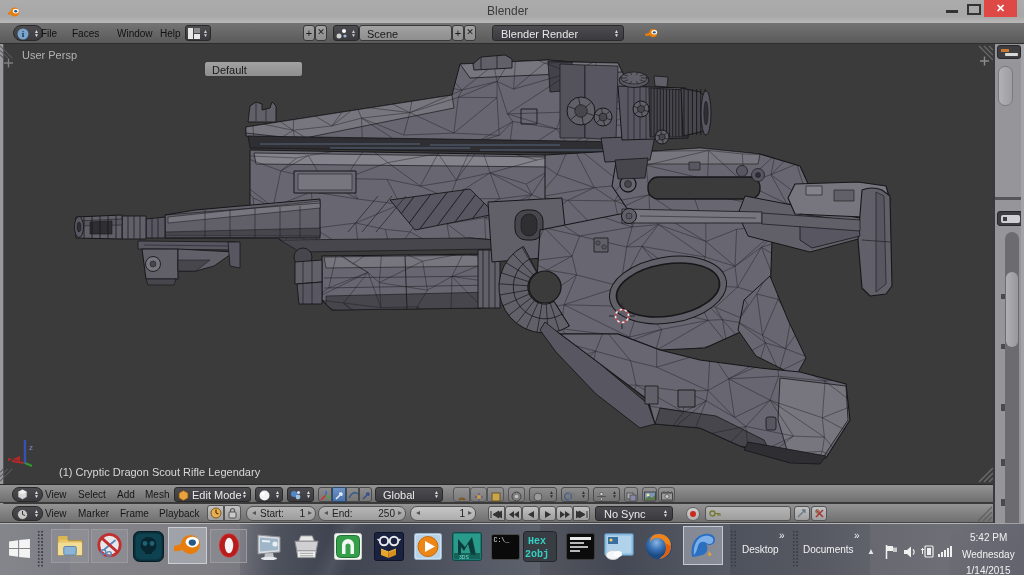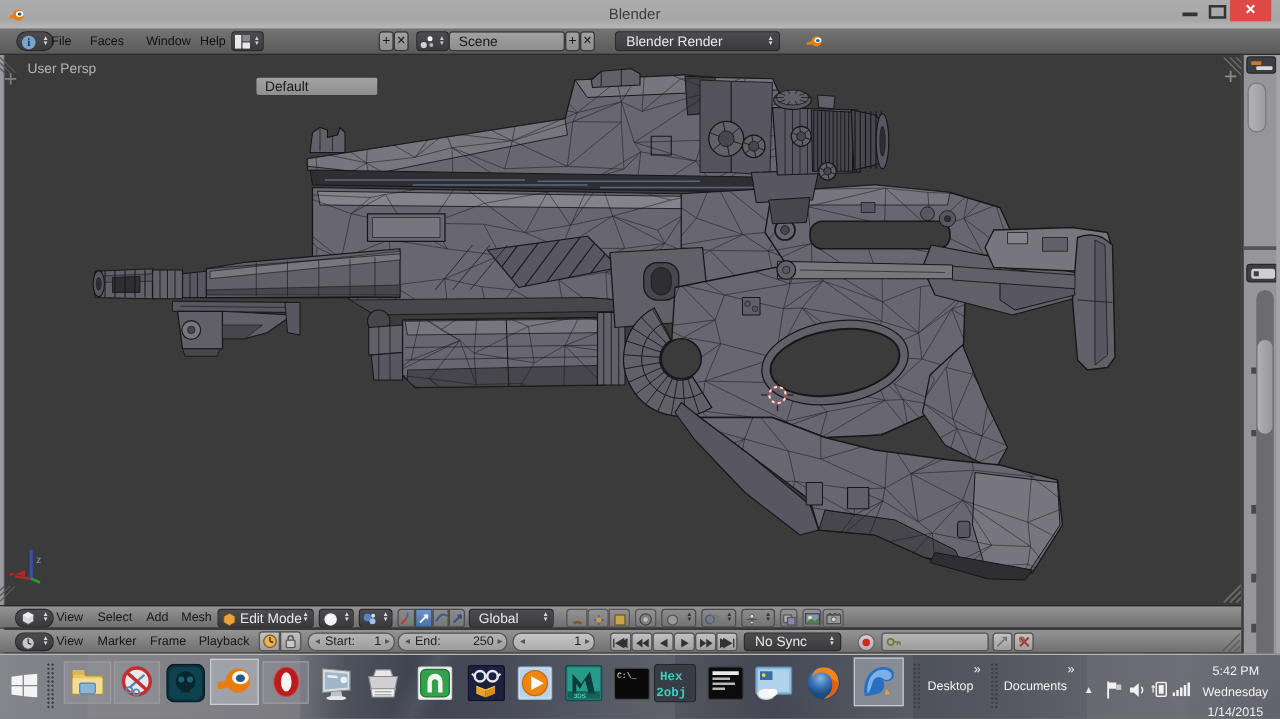--- a/index.html
+++ b/index.html
@@ -1063,20 +1063,21 @@
 <line x1="12" y1="461" x2="24" y2="463" stroke="#b32828" stroke-width="2.2" opacity="1.0"></line>
 <line x1="25" y1="440" x2="25" y2="464" stroke="#3a50b0" stroke-width="2.4" opacity="1.0"></line>
 <line x1="25" y1="463" x2="32" y2="466" stroke="#2e9a2e" stroke-width="2.0" opacity="1.0"></line>
 <text x="29" y="450" font-size="8" fill="#8090c0" font-family="Liberation Sans">z</text>
 </g>
 <path d="M980,61 h9 M984.5,56.5 v9" stroke="#8a8a8a" stroke-width="1.4"></path>
 <path d="M4,63 h9 M8.5,58.5 v9" stroke="#7e7e7e" stroke-width="1.4"></path>
 </g>
     </svg>
   <div class="abs" style="left:22px;top:49px;font-size:11px;color:#b4b4b4;">User Persp</div>
+  <div class="abs" style="left:59px;top:466px;font-size:11px;color:#d8d8d8;">(1) Cryptic Dragon Scout Rifle Legendary</div>
 
   <div class="abs" id="titlebar">
     <svg class="abs" style="left:8px;top:6px;" width="12" height="12" viewBox="0 0 16 16">
       <path d="M1,10 C4,10 6,9 7,7" stroke="#e87d0d" stroke-width="3.4" fill="none" stroke-linecap="round"></path>
       <circle cx="9" cy="8" r="6" fill="#e87d0d"></circle>
       <ellipse cx="10.3" cy="6.8" rx="4" ry="3.2" fill="#fff"></ellipse>
       <ellipse cx="10.3" cy="7" rx="2.1" ry="1.8" fill="#265787"></ellipse>
     </svg>
     <div class="abs title">Blender</div>
     <div class="abs" id="btn-min"></div>

